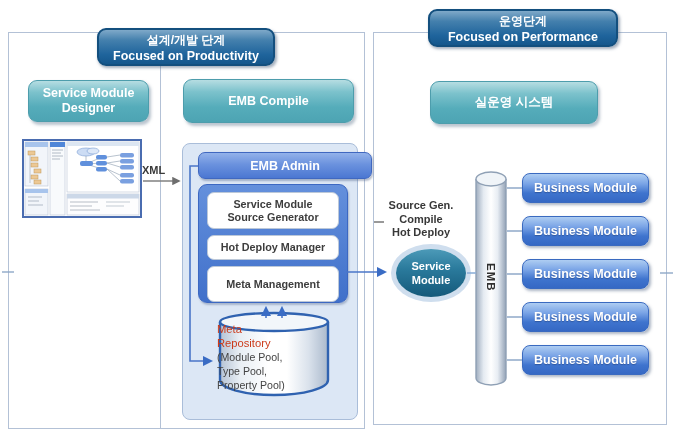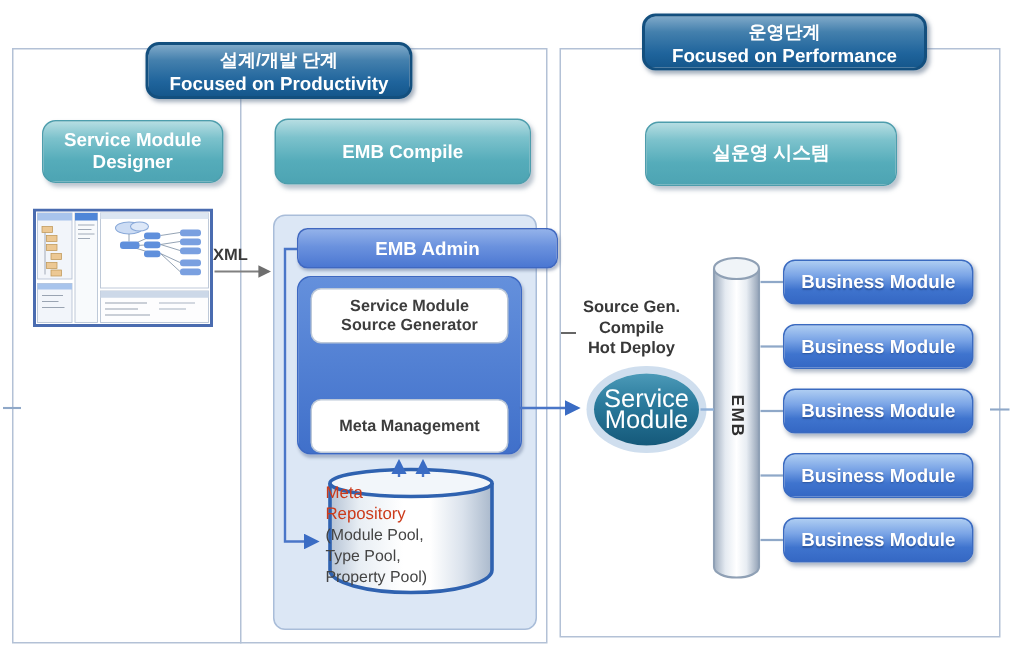--- a/index.html
+++ b/index.html
@@ -42,21 +42,21 @@
   .meta-text { position:absolute; z-index:6; font-weight:normal;
     font-size:10.6px; line-height:14px; color:#444; }
   .meta-text .red { color:#cc3a1a; font-size:11.2px; }
 
   .flow-label { position:absolute; z-index:4; text-align:center; font-weight:bold;
     font-size:11px; line-height:13.5px; color:#383838; }
 
   .svc { position:absolute; z-index:4; border-radius:50%;
     background:linear-gradient(180deg,#4c9ab8 0%,#2a7a9c 42%,#15597a 100%);
     box-shadow:0 0 0 5px #cfdeee, 1px 2px 3px rgba(0,0,0,.18);
-    color:#fff; font-weight:normal; font-size:17px; line-height:14.5px;
+    color:#fff; font-weight:bold; font-size:11px; line-height:14.5px;
     display:flex; align-items:center; justify-content:center; text-align:center; }
 
   .biz { position:absolute; z-index:3; border-radius:8px;
     background:linear-gradient(180deg,#aecdf2 0%,#7aa4e6 35%,#3f74ce 68%,#3568c4 100%);
     border:1px solid #3a6ac0; color:#fff; font-weight:bold; font-size:12.5px;
     text-shadow:0 1px 1px rgba(30,60,120,.55);
     display:flex; align-items:center; justify-content:center;
     box-shadow:1.5px 2px 3px rgba(90,110,140,.5); }
 
   .emb-text { position:absolute; z-index:6; writing-mode:vertical-rl;
@@ -146,20 +146,21 @@
     <line x1="84" y1="67" x2="102" y2="67" stroke="#aab4c2" stroke-width="0.7"></line>
   </svg>
 
   <div class="xml-label" style="left:142px;top:164px;">XML</div>
 
   <div class="container" style="left:182px;top:143px;width:176px;height:277px;"></div>
   <div class="admin" style="left:198px;top:152px;width:174px;height:27px;">EMB Admin</div>
   <div class="panel" style="left:198px;top:184px;width:150px;height:119px;"></div>
   <div class="white-box pre" style="left:207px;top:192px;width:132px;height:37px;">Service Module
 Source Generator</div>
+  <div class="white-box" style="left:207px;top:235px;width:132px;height:25px;">Hot Deploy Manager</div>
   <div class="white-box" style="left:207px;top:266px;width:132px;height:36px;">Meta Management</div>
 
   <svg class="cyl-svg" style="left:217px;top:311px;" width="114" height="96" viewBox="0 0 114 96">
     <defs>
       <linearGradient id="cylg" x1="0" y1="0" x2="1" y2="0">
         <stop offset="0" stop-color="#b4c2d4"></stop>
           <stop offset="0.18" stop-color="#e8eef4"></stop>
         <stop offset="0.45" stop-color="#ffffff"></stop>
           <stop offset="0.62" stop-color="#ffffff"></stop>
         <stop offset="0.82" stop-color="#dae2ec"></stop>

